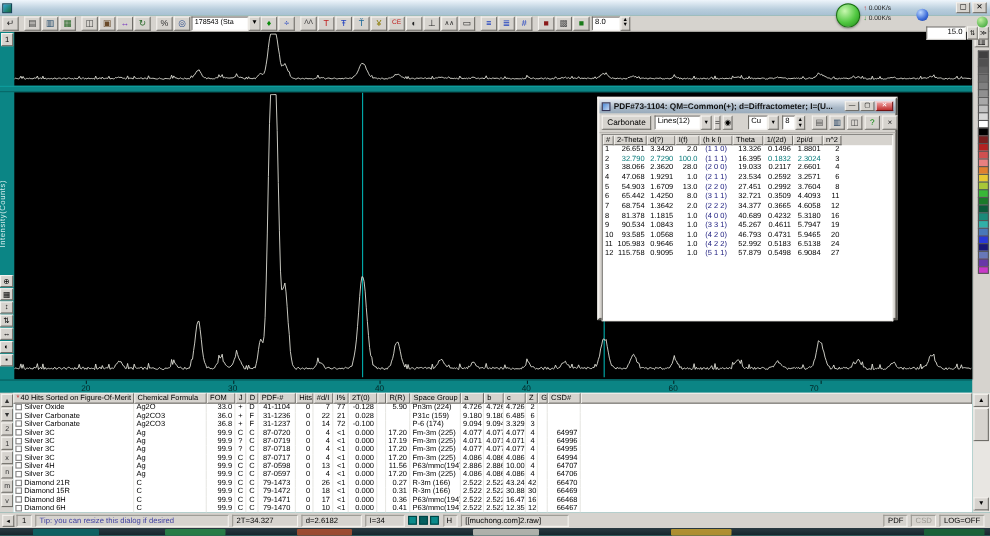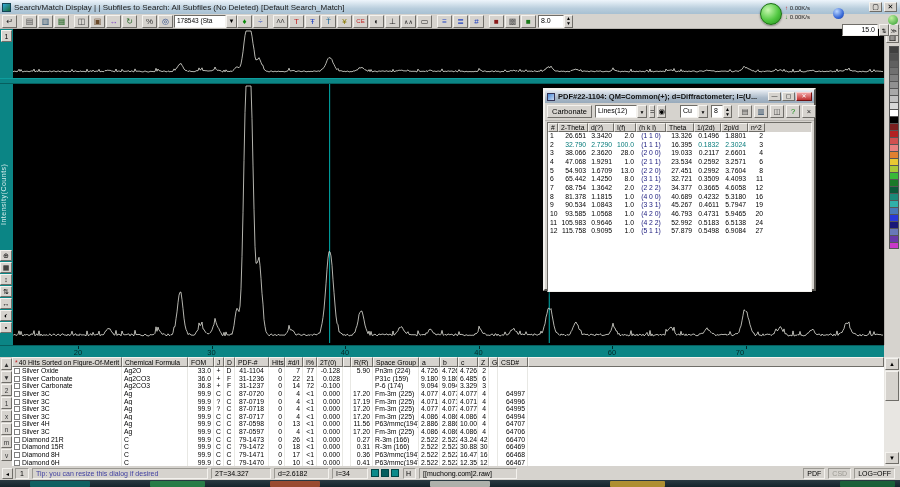--- a/index.html
+++ b/index.html
@@ -108,21 +108,20 @@
 
   svg { display:block; }
 </style>
 </head>
 <body>
 
 <div id="app">
 
   <div id="titlebar" class="abs">
     <div id="app-icon"></div>
-    <div id="title-text">Search/Match Display | | Subfiles to Search: All Subfiles (No Deleted) [Default Search_Match]</div>
   </div>
   <div id="titlebar-buttons">
       <div class="btn3d win-btn">▢</div>
       <div class="btn3d win-btn">✕</div>
     </div>
 
   <div id="toolbar" class="abs">
       <div class="btn3d tbtn" style="color: rgb(34, 34, 34);">↵</div>
       <div class="tsep"></div>
       <div class="btn3d tbtn" style="color: rgb(68, 68, 68);">▤</div>
@@ -255,21 +254,21 @@
       <div class="xtick-label" style="left: 602px;">60</div>
       <div class="xtick-mark" style="left: 612px;"></div>
       <div class="xtick-label" style="left: 730px;">70</div>
       <div class="xtick-mark" style="left: 745.5px;"></div>
     </div>
   <div id="axis-corner" class="abs"></div>
 
   <div id="dialog" class="abs">
     <div id="dlg-title">
       <div id="dlg-icon"></div>
-      <div id="dlg-title-text">PDF#22-1104: QM=Common(+); d=Diffractometer; I=(U...</div>
+      <div id="dlg-title-text">PDF#73-1104: QM=Common(+); d=Diffractometer; I=(U...</div>
       <div id="dlg-win-btns" style="display:flex; margin-left:auto; margin-right:2px;">
           <div class="btn3d dlg-win-btn">—</div>
           <div class="btn3d dlg-win-btn">▢</div>
           <div class="btn3d dlg-win-btn" id="dlg-close">✕</div>
         </div>
     </div>
     <div id="dlg-toolbar">
       <button id="dlg-reference" class="btn3d">Carbonate</button>
       <div class="dlg-combo">
         <div class="cval" style="width:42px;">Lines(12)</div>

